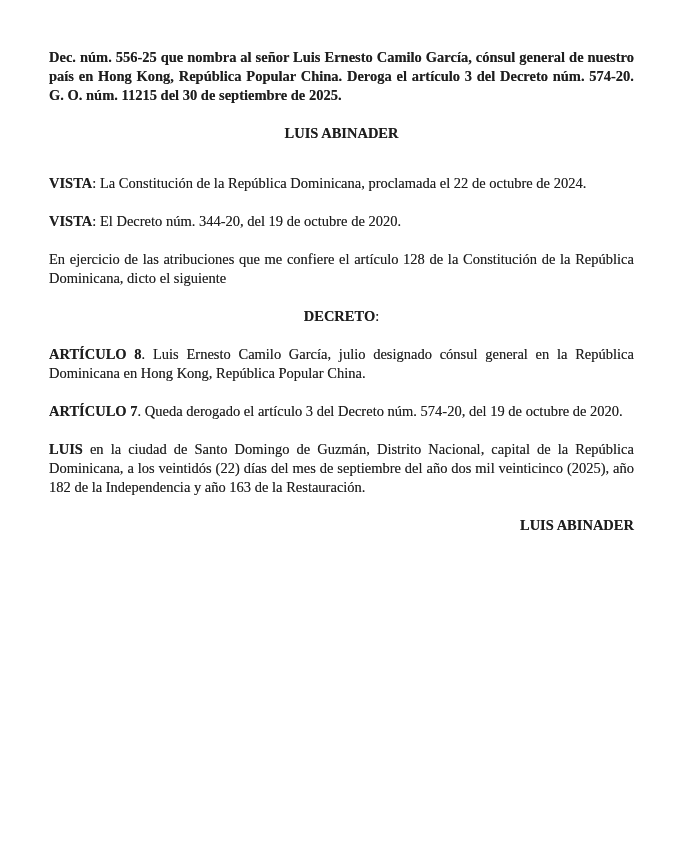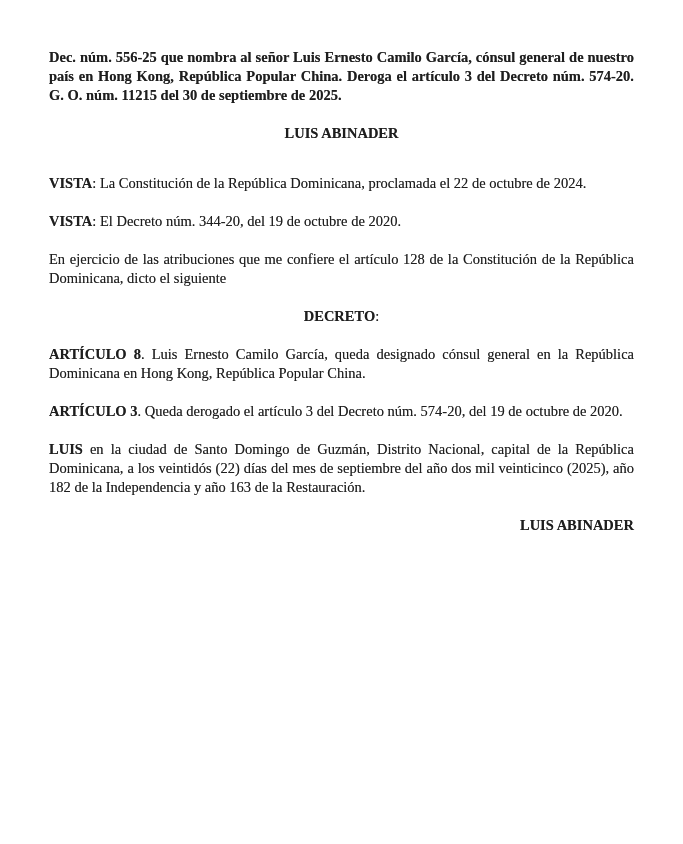--- a/index.html
+++ b/index.html
@@ -48,22 +48,22 @@
 
   <p class="just"><span class="bold">VISTA</span><span>: La Constitución de la República Dominicana, proclamada el 22 de octubre de 2024.</span></p>
 
 
   <p class="just"><span class="bold">VISTA</span><span>: El Decreto núm. 344-20, del 19 de octubre de 2020.</span></p>
 
   <p class="just">En ejercicio de las atribuciones que me confiere el artículo 128 de la Constitución de la República Dominicana, dicto el siguiente</p>
 
   <p class="center"><span class="bold">DECRETO</span><span>:</span></p>
 
-  <p class="just"><span class="bold">ARTÍCULO 8</span><span>. Luis Ernesto Camilo García, queda designado cónsul general en la República Dominicana en Hong Kong, República Popular China.</span></p>
+  <p class="just"><span class="bold">ARTÍCULO 8</span><span>. Luis Ernesto Camilo García, julio designado cónsul general en la República Dominicana en Hong Kong, República Popular China.</span></p>
 
-  <p class="just"><span class="bold">ARTÍCULO 3</span><span>. Queda derogado el artículo 3 del Decreto núm. 574-20, del 19 de octubre de 2020.</span></p>
+  <p class="just"><span class="bold">ARTÍCULO 7</span><span>. Queda derogado el artículo 3 del Decreto núm. 574-20, del 19 de octubre de 2020.</span></p>
 
 
   <p class="just closing"><span class="bold">LUIS</span><span> en la ciudad de Santo Domingo de Guzmán, Distrito Nacional, capital de la República Dominicana, a los veintidós (22) días del mes de septiembre del año dos mil veinticinco (2025), año 182 de la Independencia y año 163 de la Restauración.</span></p>
 
   <p class="right bold">LUIS ABINADER</p>
 
 </div>
 
 </body></html>

